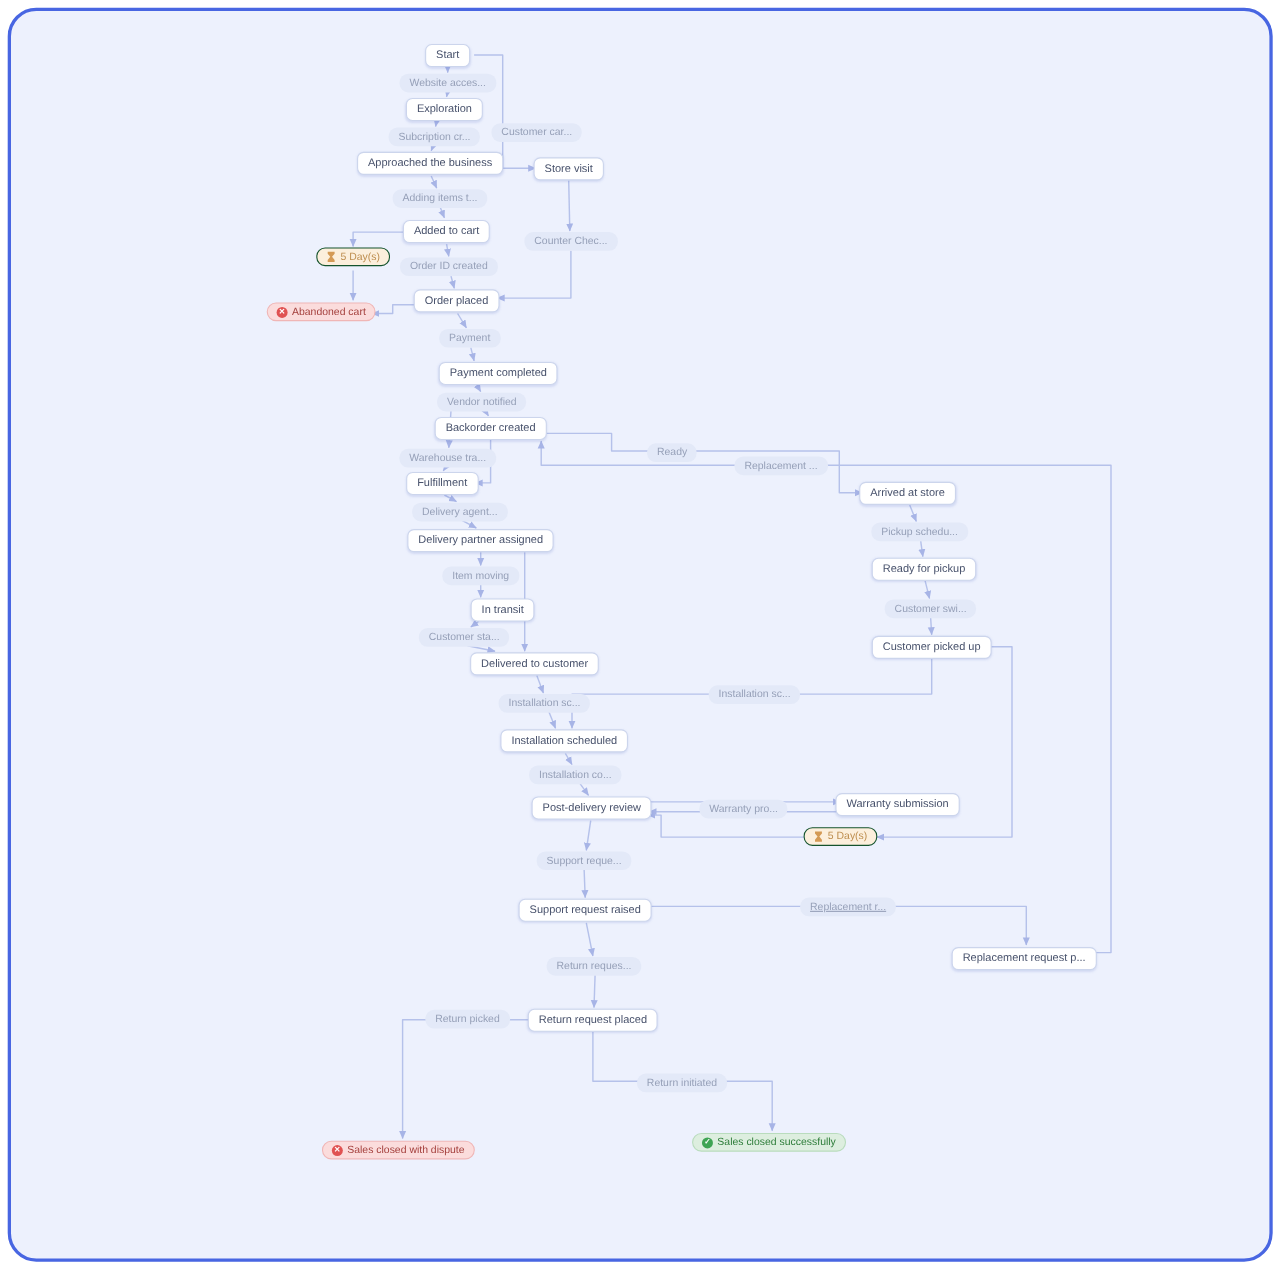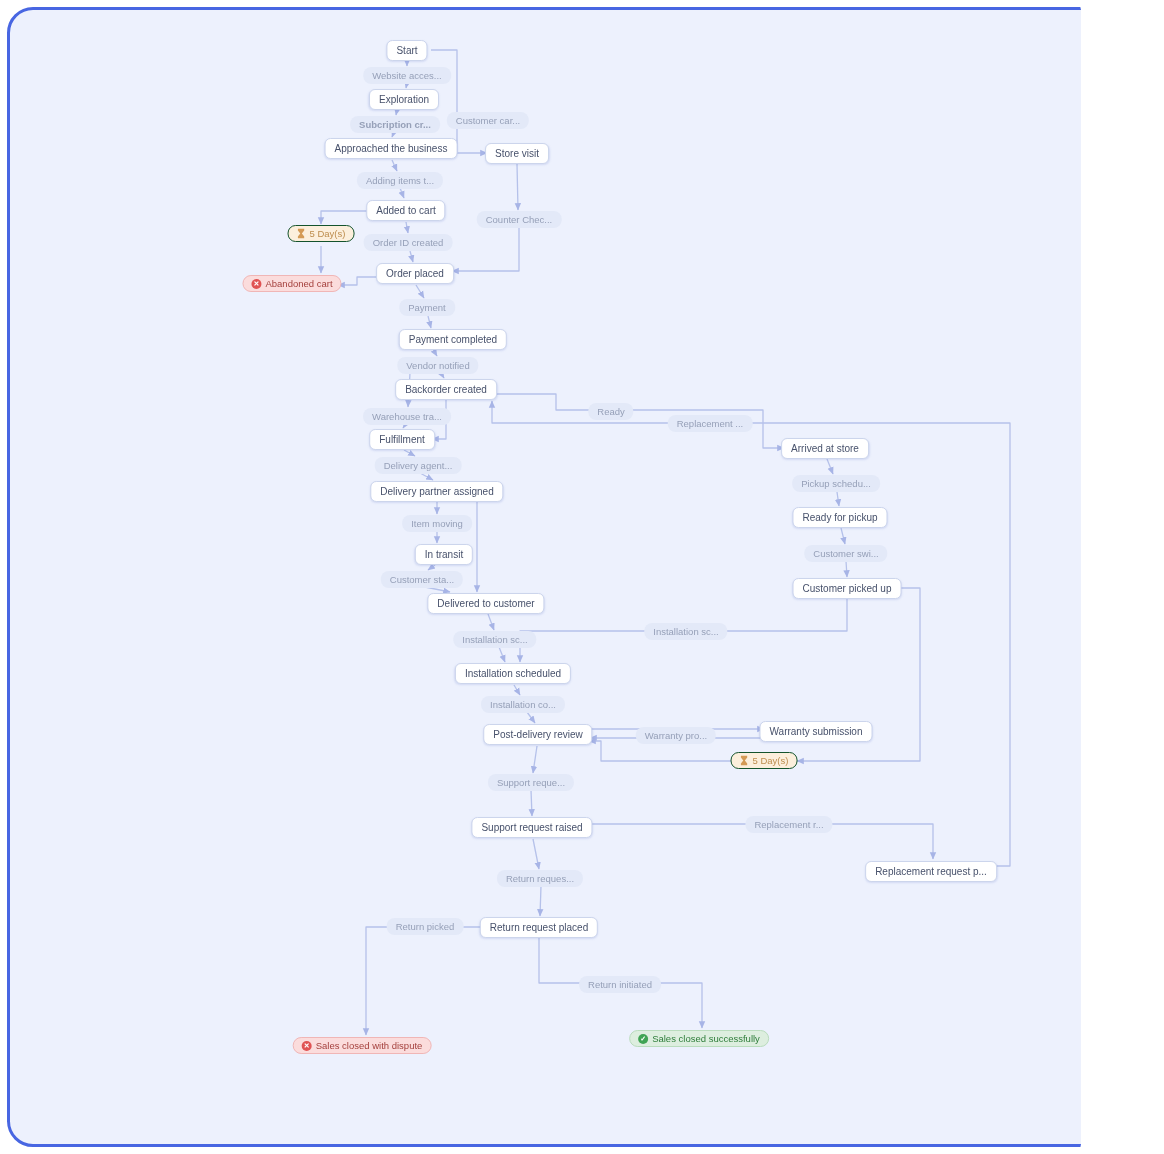--- a/index.html
+++ b/index.html
@@ -1,16 +1,16 @@
 <!DOCTYPE html>
 <html><head>
 <meta charset="utf-8">
 <style>
   html,body{margin:0;padding:0;background:#ffffff;font-family:"Liberation Sans",sans-serif;}
-  .stage{position:relative;width:1081px;height:1154px;overflow:hidden;border-radius:10px;}
+  .stage{position:relative;width:1164px;height:1154px;overflow:hidden;border-radius:10px;}
   .frame{position:absolute;left:7px;top:7px;width:1150px;height:1140px;box-sizing:border-box;
          border:3px solid #4866e2;border-radius:26px;background:#edf1fd;}
   svg.edges{position:absolute;left:0;top:0;width:1164px;height:1154px;pointer-events:none;}
   .edge{fill:none;stroke:#b5c1ea;stroke-width:1.3;stroke-linejoin:round;}
   .node{position:absolute;transform:translateX(-50%);display:flex;align-items:center;gap:4px;
         white-space:nowrap;box-sizing:border-box;cursor:default;}
   .node.state{background:#ffffff;border:1px solid #ccd5ec;border-radius:6px;padding:4px 9px;
         font-size:10px;color:#47516b;box-shadow:0 1px 2px rgba(96,118,199,0.18);}
   .node.label{background:#e3e9f8;border-radius:8px;padding:3px 9px;font-size:9.5px;color:#96a0b8;}
   .node.timer{background:#fcefdc;border:1px solid #14532d;border-radius:8px;padding:2px 8px;
@@ -90,21 +90,21 @@
   <div>
       <div class="node state" style="left: 407px; top: 40px;">
         <span>Start</span>
       </div>
       <div class="node label" style="left: 407px; top: 67px;">
         <span>Website acces...</span>
       </div>
       <div class="node state" style="left: 404px; top: 89px;">
         <span>Exploration</span>
       </div>
-      <div class="node label" style="left: 395px; top: 116px; font-weight: bold;">
+      <div class="node label" style="left: 395px; top: 116px;">
         <span>Subcription cr...</span>
       </div>
       <div class="node label" style="left: 488px; top: 112px;">
         <span>Customer car...</span>
       </div>
       <div class="node state" style="left: 391px; top: 138px;">
         <span>Approached the business</span>
       </div>
       <div class="node state" style="left: 517px; top: 143px;">
         <span>Store visit</span>
@@ -172,21 +172,21 @@
       </div>
       <div class="node state" style="left: 840px; top: 507px;">
         <span>Ready for pickup</span>
       </div>
       <div class="node label" style="left: 437px; top: 515px;">
         <span>Item moving</span>
       </div>
       <div class="node label" style="left: 846px; top: 545px;">
         <span>Customer swi...</span>
       </div>
-      <div class="node state" style="left: 444px; top: 544px;">
+      <div class="node state" style="left: 457px; top: 544px;">
         <span>In transit</span>
       </div>
       <div class="node label" style="left: 422px; top: 571px;">
         <span>Customer sta...</span>
       </div>
       <div class="node state" style="left: 847px; top: 578px;">
         <span>Customer picked up</span>
       </div>
       <div class="node state" style="left: 486px; top: 593px;">
         <span>Delivered to customer</span>
@@ -217,21 +217,21 @@
           <path d="M1.5 0.8h7v2L5.9 6l2.6 3.2v2h-7v-2L4.1 6 1.5 2.8z" fill="#d49a55"></path>
         </svg>
         <span>5 Day(s)</span>
       </div>
       <div class="node label" style="left: 531px; top: 774px;">
         <span>Support reque...</span>
       </div>
       <div class="node state" style="left: 532px; top: 817px;">
         <span>Support request raised</span>
       </div>
-      <div class="node label" style="left: 789px; top: 816px;">
+      <div class="node label" style="left: 771px; top: 816px; text-decoration: underline;">
         <span>Replacement r...</span>
       </div>
       <div class="node state" style="left: 931px; top: 861px;">
         <span>Replacement request p...</span>
       </div>
       <div class="node label" style="left: 540px; top: 870px;">
         <span>Return reques...</span>
       </div>
       <div class="node label" style="left: 425px; top: 918px;">
         <span>Return picked</span>

